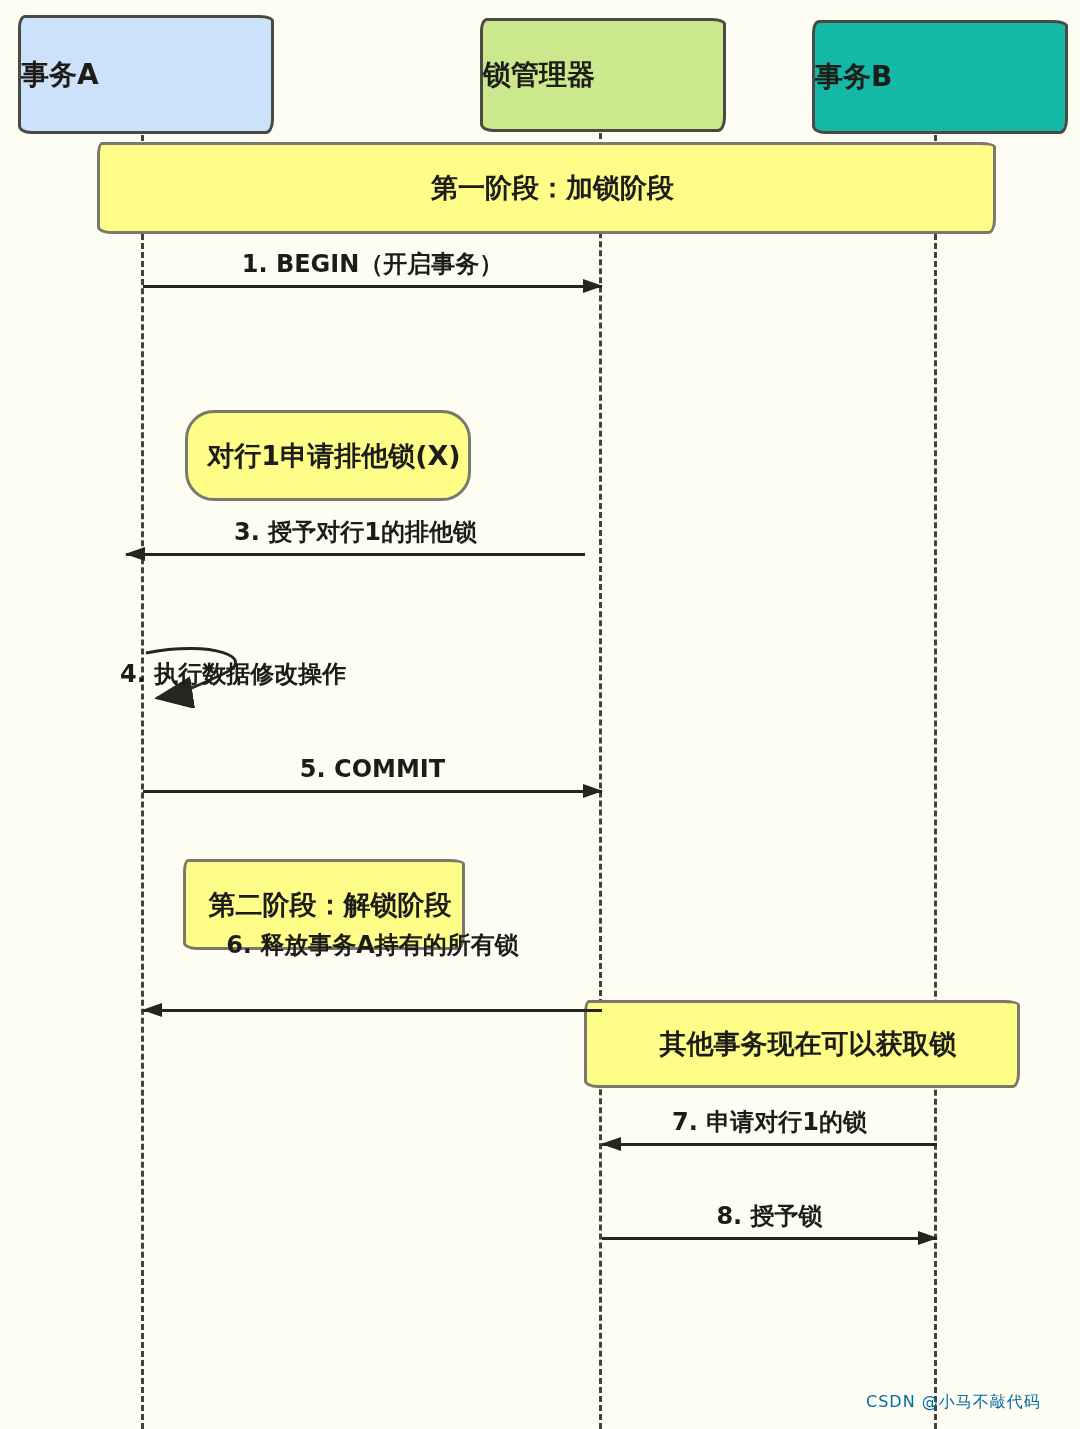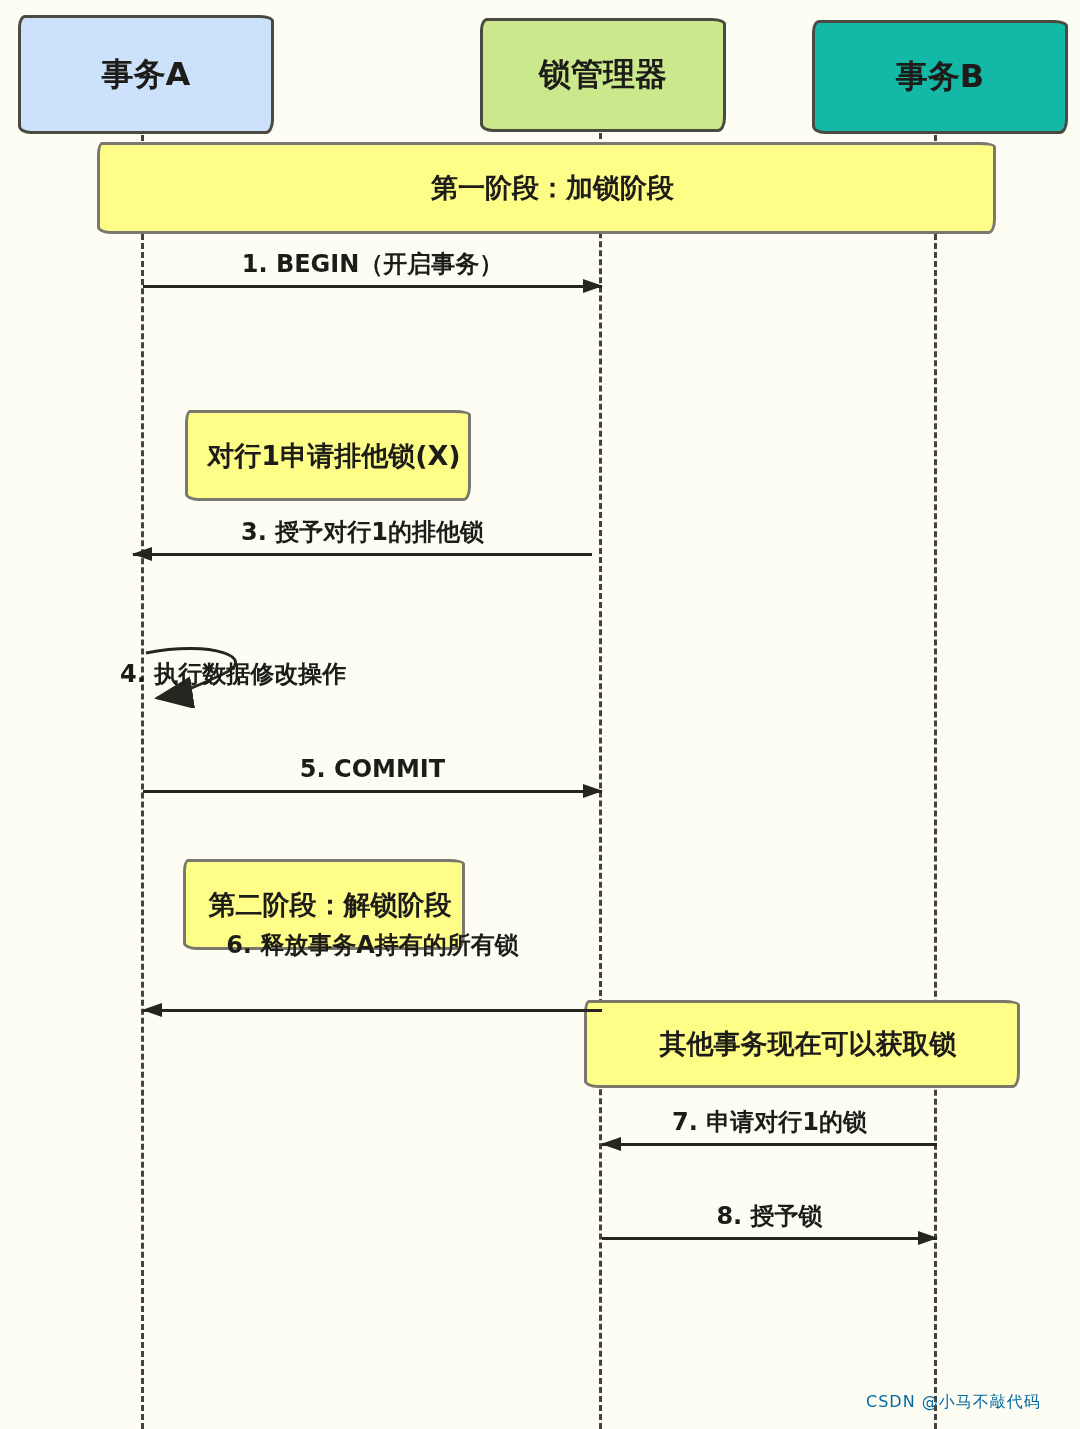--- a/index.html
+++ b/index.html
@@ -2,59 +2,59 @@
 <html><head>
 <meta charset="utf-8">
 <style>
   html,body{margin:0;padding:0;background:#fdfdf4;}
   .canvas{
     position:relative;width:1080px;height:1429px;background:#fdfdf4;
     font-family:"DejaVu Sans","Liberation Sans",sans-serif;color:#1d1c18;overflow:hidden;
   }
   
   .actor{
-    position:absolute;display:flex;align-items:center;justify-content:center;
-    border:3px solid #4a4a40;font-size:32px;font-weight:bold;z-index:2;
+    position:absolute;display:flex;align-items:center;
+    border:3px solid #4a4a40;font-size:28px;font-weight:bold;z-index:2;
     border-radius:7px 14px 8px 13px / 12px 6px 14px 8px;
   }
   .actor-a{left:18px;top:15px;width:250px;height:113px;background:#cbe2fa;}
   .actor-lm{left:480px;top:18px;width:240px;height:108px;background:#cbe98c;}
   .actor-b{left:812px;top:20px;width:250px;height:108px;background:#14b8a6;}
   
   .lifeline{position:absolute;width:0;border-left:3px dashed #44423a;z-index:1;}
   .lifeline-a{left:141px;top:126px;height:1303px;}
   .lifeline-lm{left:599px;top:124px;height:1305px;}
   .lifeline-b{left:934px;top:126px;height:1303px;}
   
   .banner,.note{
     position:absolute;display:flex;align-items:center;justify-content:center;
     background:#fdfd88;border:3px solid #7a786c;z-index:2;
     font-size:27px;font-weight:bold;white-space:nowrap;
     border-radius:5px 16px 7px 14px / 13px 5px 15px 7px;
     padding-left:12px;
   }
   .banner-phase1{left:97px;top:142px;width:881px;height:86px;}
   .banner-other{left:560px;top:1000px;width:418px;height:82px;margin-left:24px;}
-  .note-xlock{left:185px;top:410px;width:268px;height:85px;}
+  .note-xlock{left:185px;top:410px;width:268px;height:85px;border-radius:29px;}
   .note-phase2{left:183px;top:823px;width:264px;height:85px;margin-top:36px;}
   
   .msg{position:absolute;display:flex;flex-direction:column;align-items:center;z-index:3;}
   .msg-label{height:34px;line-height:34px;font-size:24px;font-weight:600;white-space:nowrap;margin-bottom:4px;}
   .msg-line{position:relative;width:100%;height:0;border-top:3px solid #26251f;}
   .dir-right .msg-line::after{
     content:"";position:absolute;right:-1px;top:-9px;width:0;height:0;
     border-left:20px solid #26251f;border-top:7px solid transparent;border-bottom:7px solid transparent;
   }
   .dir-left .msg-line::after{
     content:"";position:absolute;left:-1px;top:-9px;width:0;height:0;
     border-right:20px solid #26251f;border-top:7px solid transparent;border-bottom:7px solid transparent;
   }
   .m1{left:143px;width:459px;top:247px;}
   .m2{left:143px;width:459px;top:339px;}
-  .m3{left:133px;width:459px;top:515px;}
+  .m3{left:126px;width:459px;top:515px;}
   .m5{left:143px;width:459px;top:752px;}
   .m6{left:143px;width:459px;top:928px;gap:43px;}
   .m7{left:602px;width:335px;top:1105px;}
   .m8{left:602px;width:335px;top:1199px;}
   
   .loop-svg{position:absolute;left:141px;top:644px;z-index:3;}
   .loop-label{position:absolute;left:120px;top:658px;z-index:4;
     font-size:24px;font-weight:600;white-space:nowrap;}
   
   .watermark{position:absolute;left:866px;top:1392px;z-index:4;

